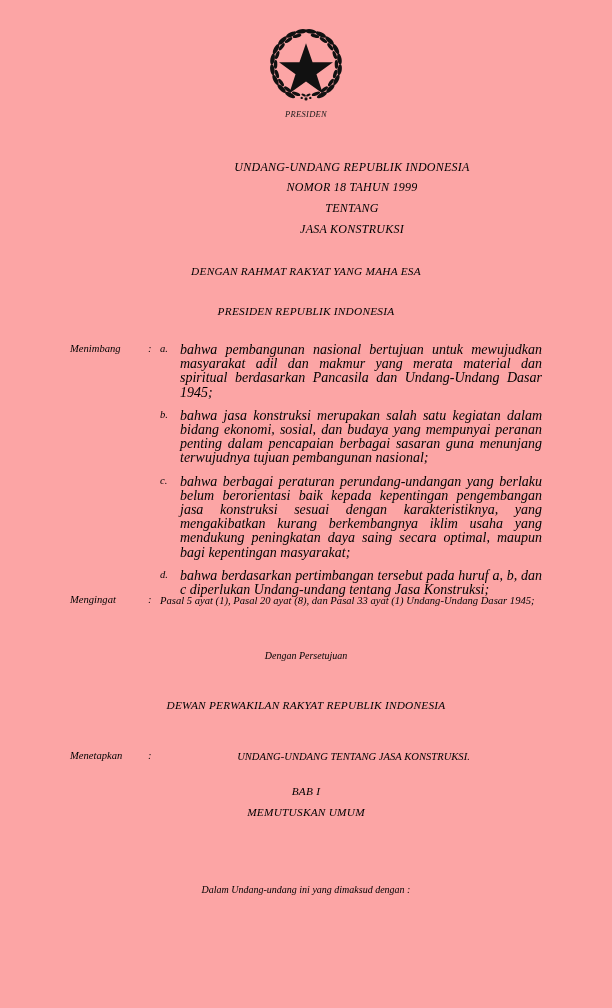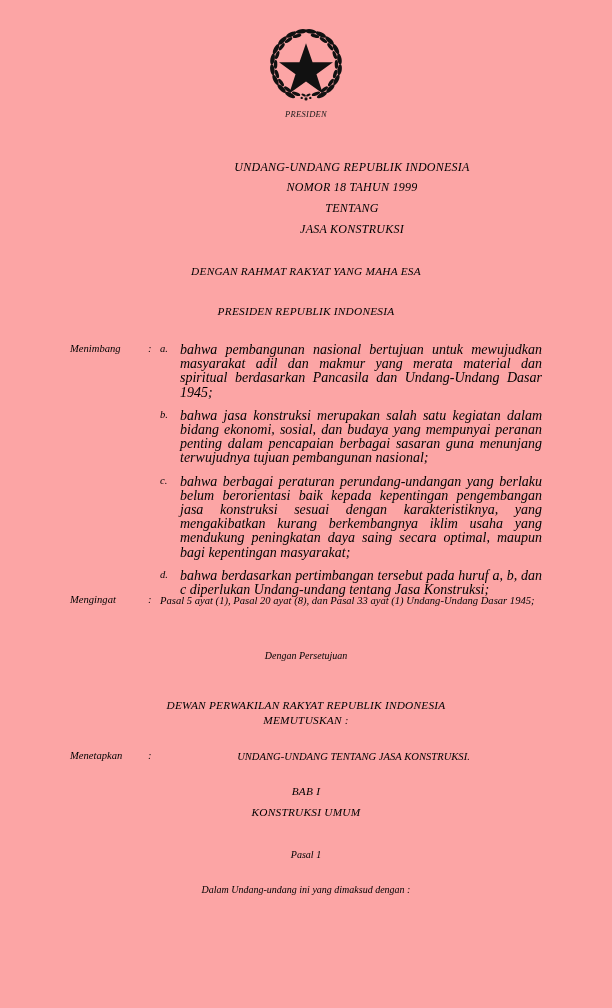--- a/index.html
+++ b/index.html
@@ -230,29 +230,27 @@
     <div class="clause-label">Mengingat</div>
     <div class="clause-colon">:</div>
     <div class="clause-body">
       <div class="plain-text">Pasal 5 ayat (1), Pasal 20 ayat (8), dan Pasal 33 ayat (1) Undang-Undang Dasar 1945;</div>
     </div>
   </div>
 
   <div class="center-line t-normal" style="top:650px">Dengan Persetujuan</div>
   <div class="center-line t-sub" style="top:699px">DEWAN PERWAKILAN RAKYAT REPUBLIK INDONESIA</div>
 
-  <div class="center-line t-sub" style="top:714px">MEMUTUSKAN :</div>
 
   <div class="clause" style="top:750px">
     <div class="clause-label">Menetapkan</div>
     <div class="clause-colon">:</div>
     <div class="clause-body clause-body-tight">
       <div class="plain-text no-justify">UNDANG-UNDANG TENTANG JASA KONSTRUKSI.</div>
     </div>
   </div>
 
   <div class="center-line t-sub" style="top:785px">BAB I</div>
-  <div class="center-line t-sub" style="top:806px">KONSTRUKSI UMUM</div>
-
-  <div class="center-line t-normal" style="top:849px">Pasal 1</div>
+  <div class="center-line t-sub" style="top:806px">MEMUTUSKAN UMUM</div>
+
   <div class="center-line t-normal" style="top:884px">Dalam Undang-undang ini yang dimaksud dengan :</div>
 
 </div>
 
 </body></html>

